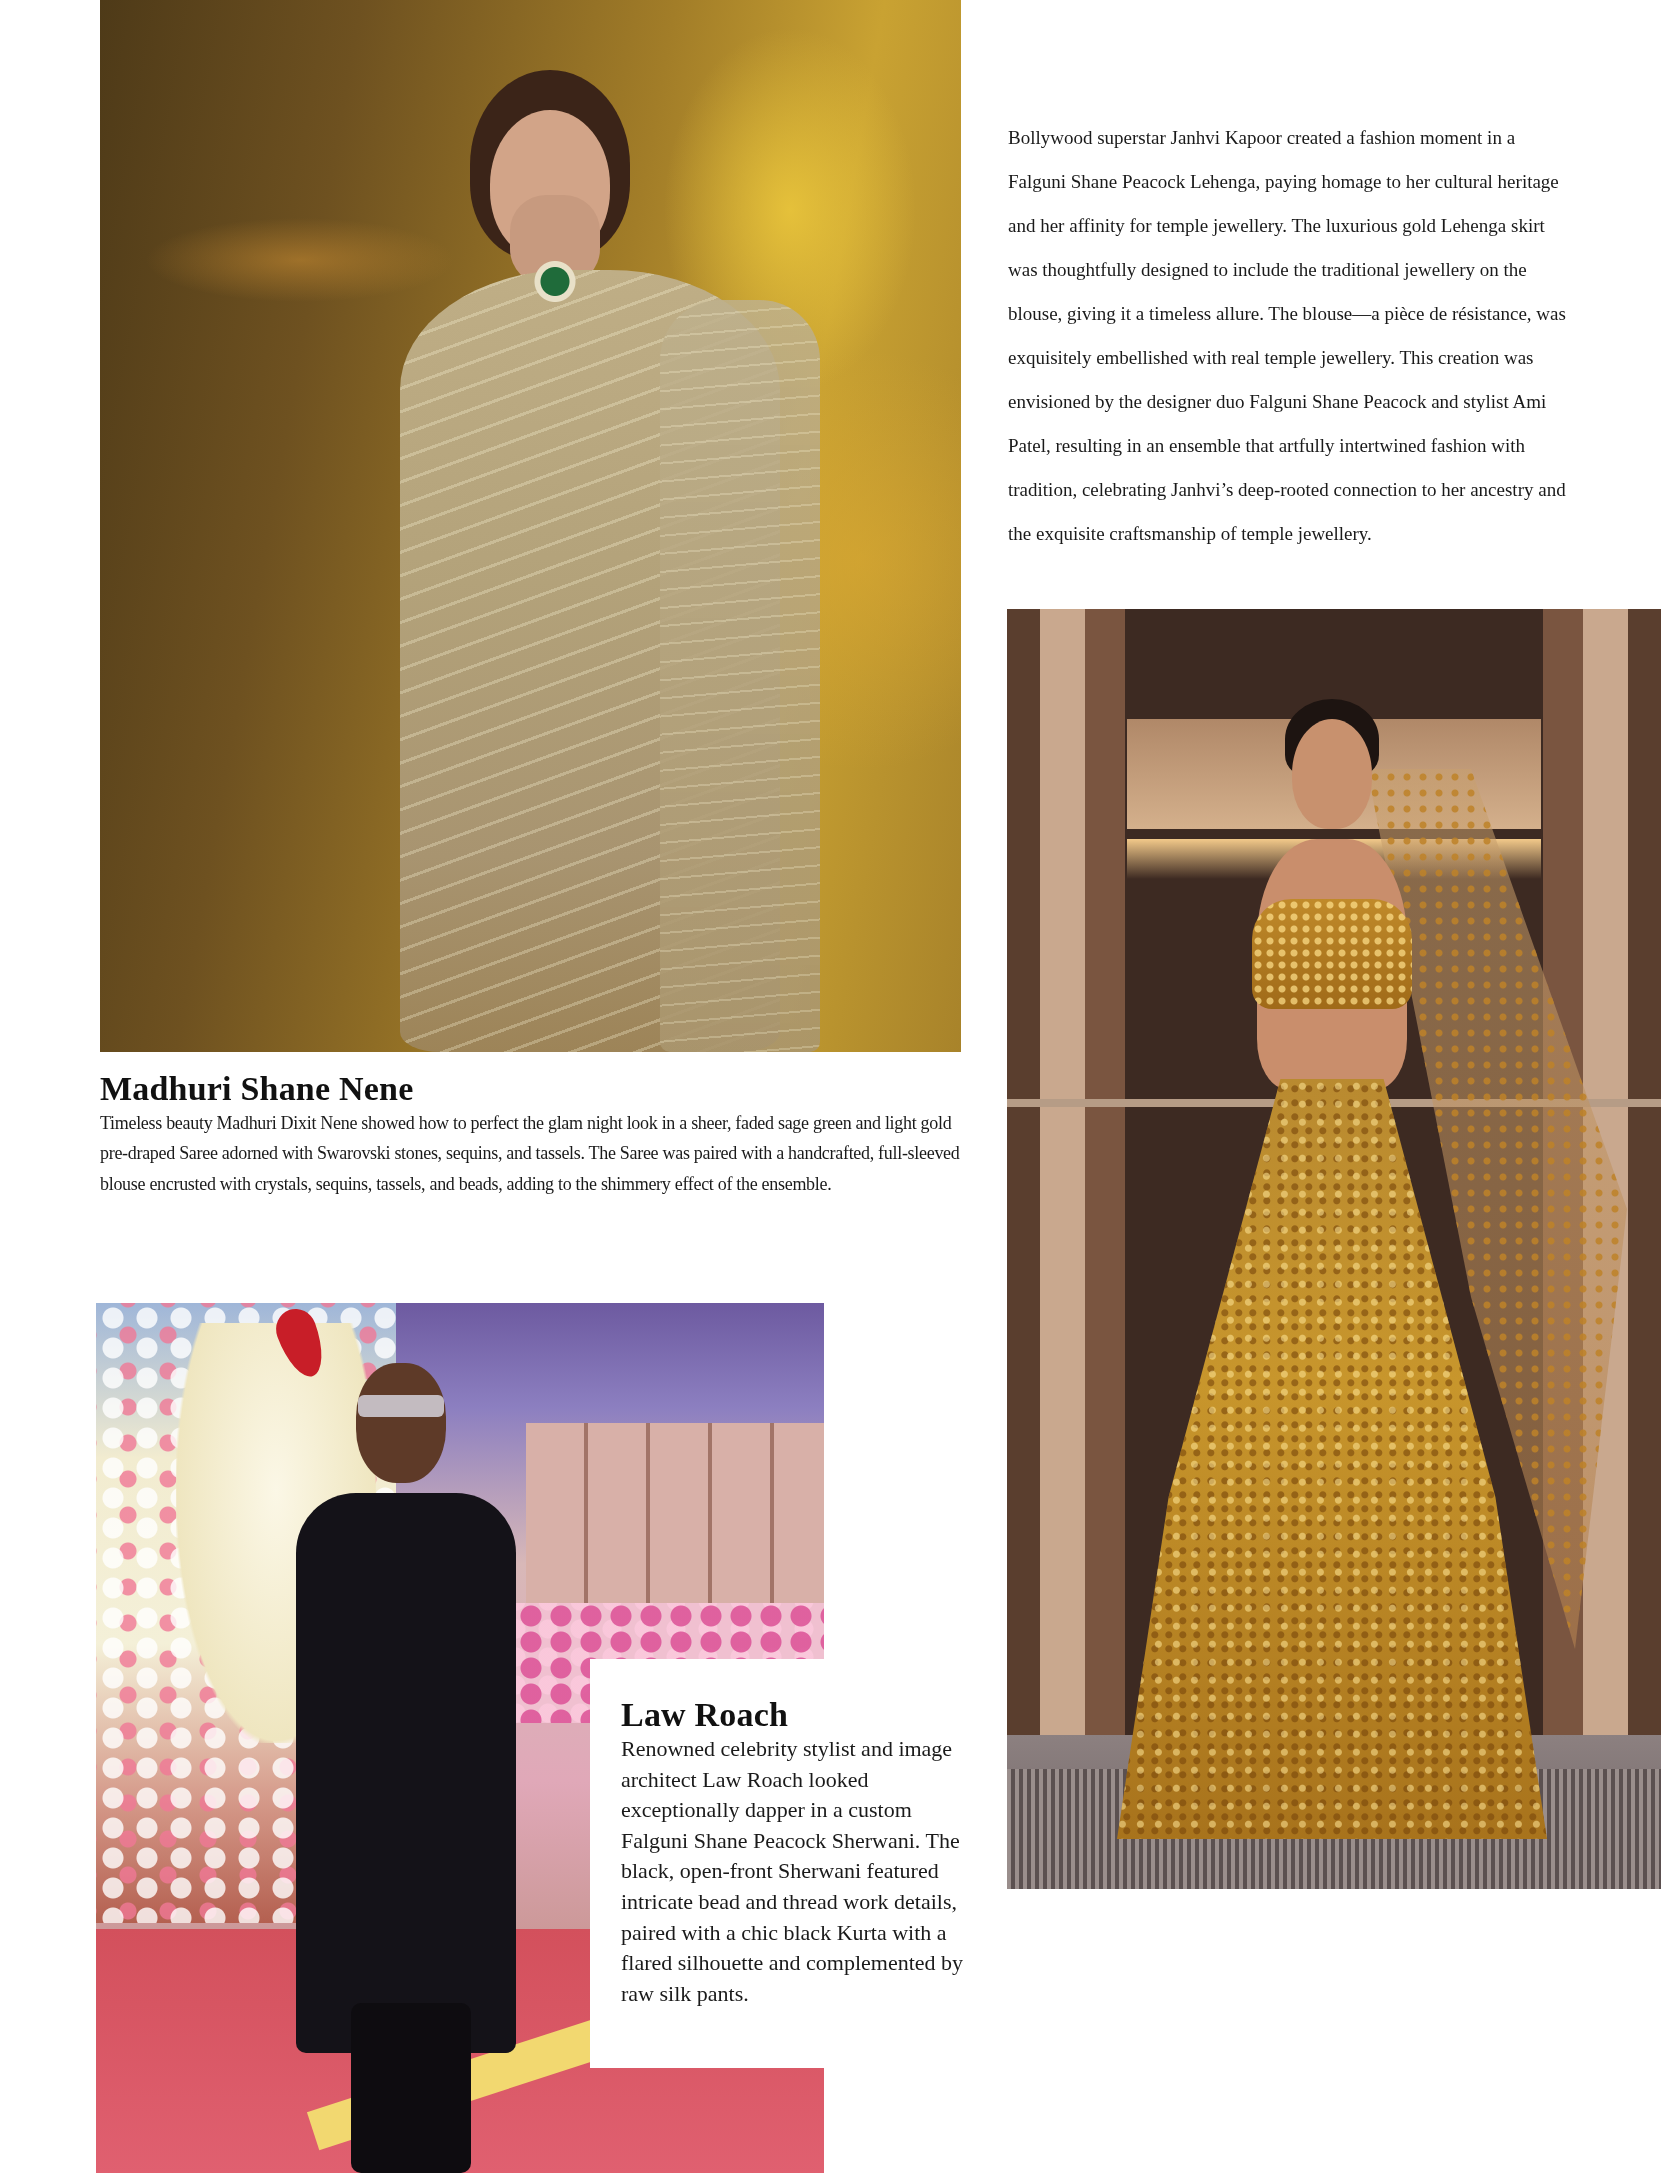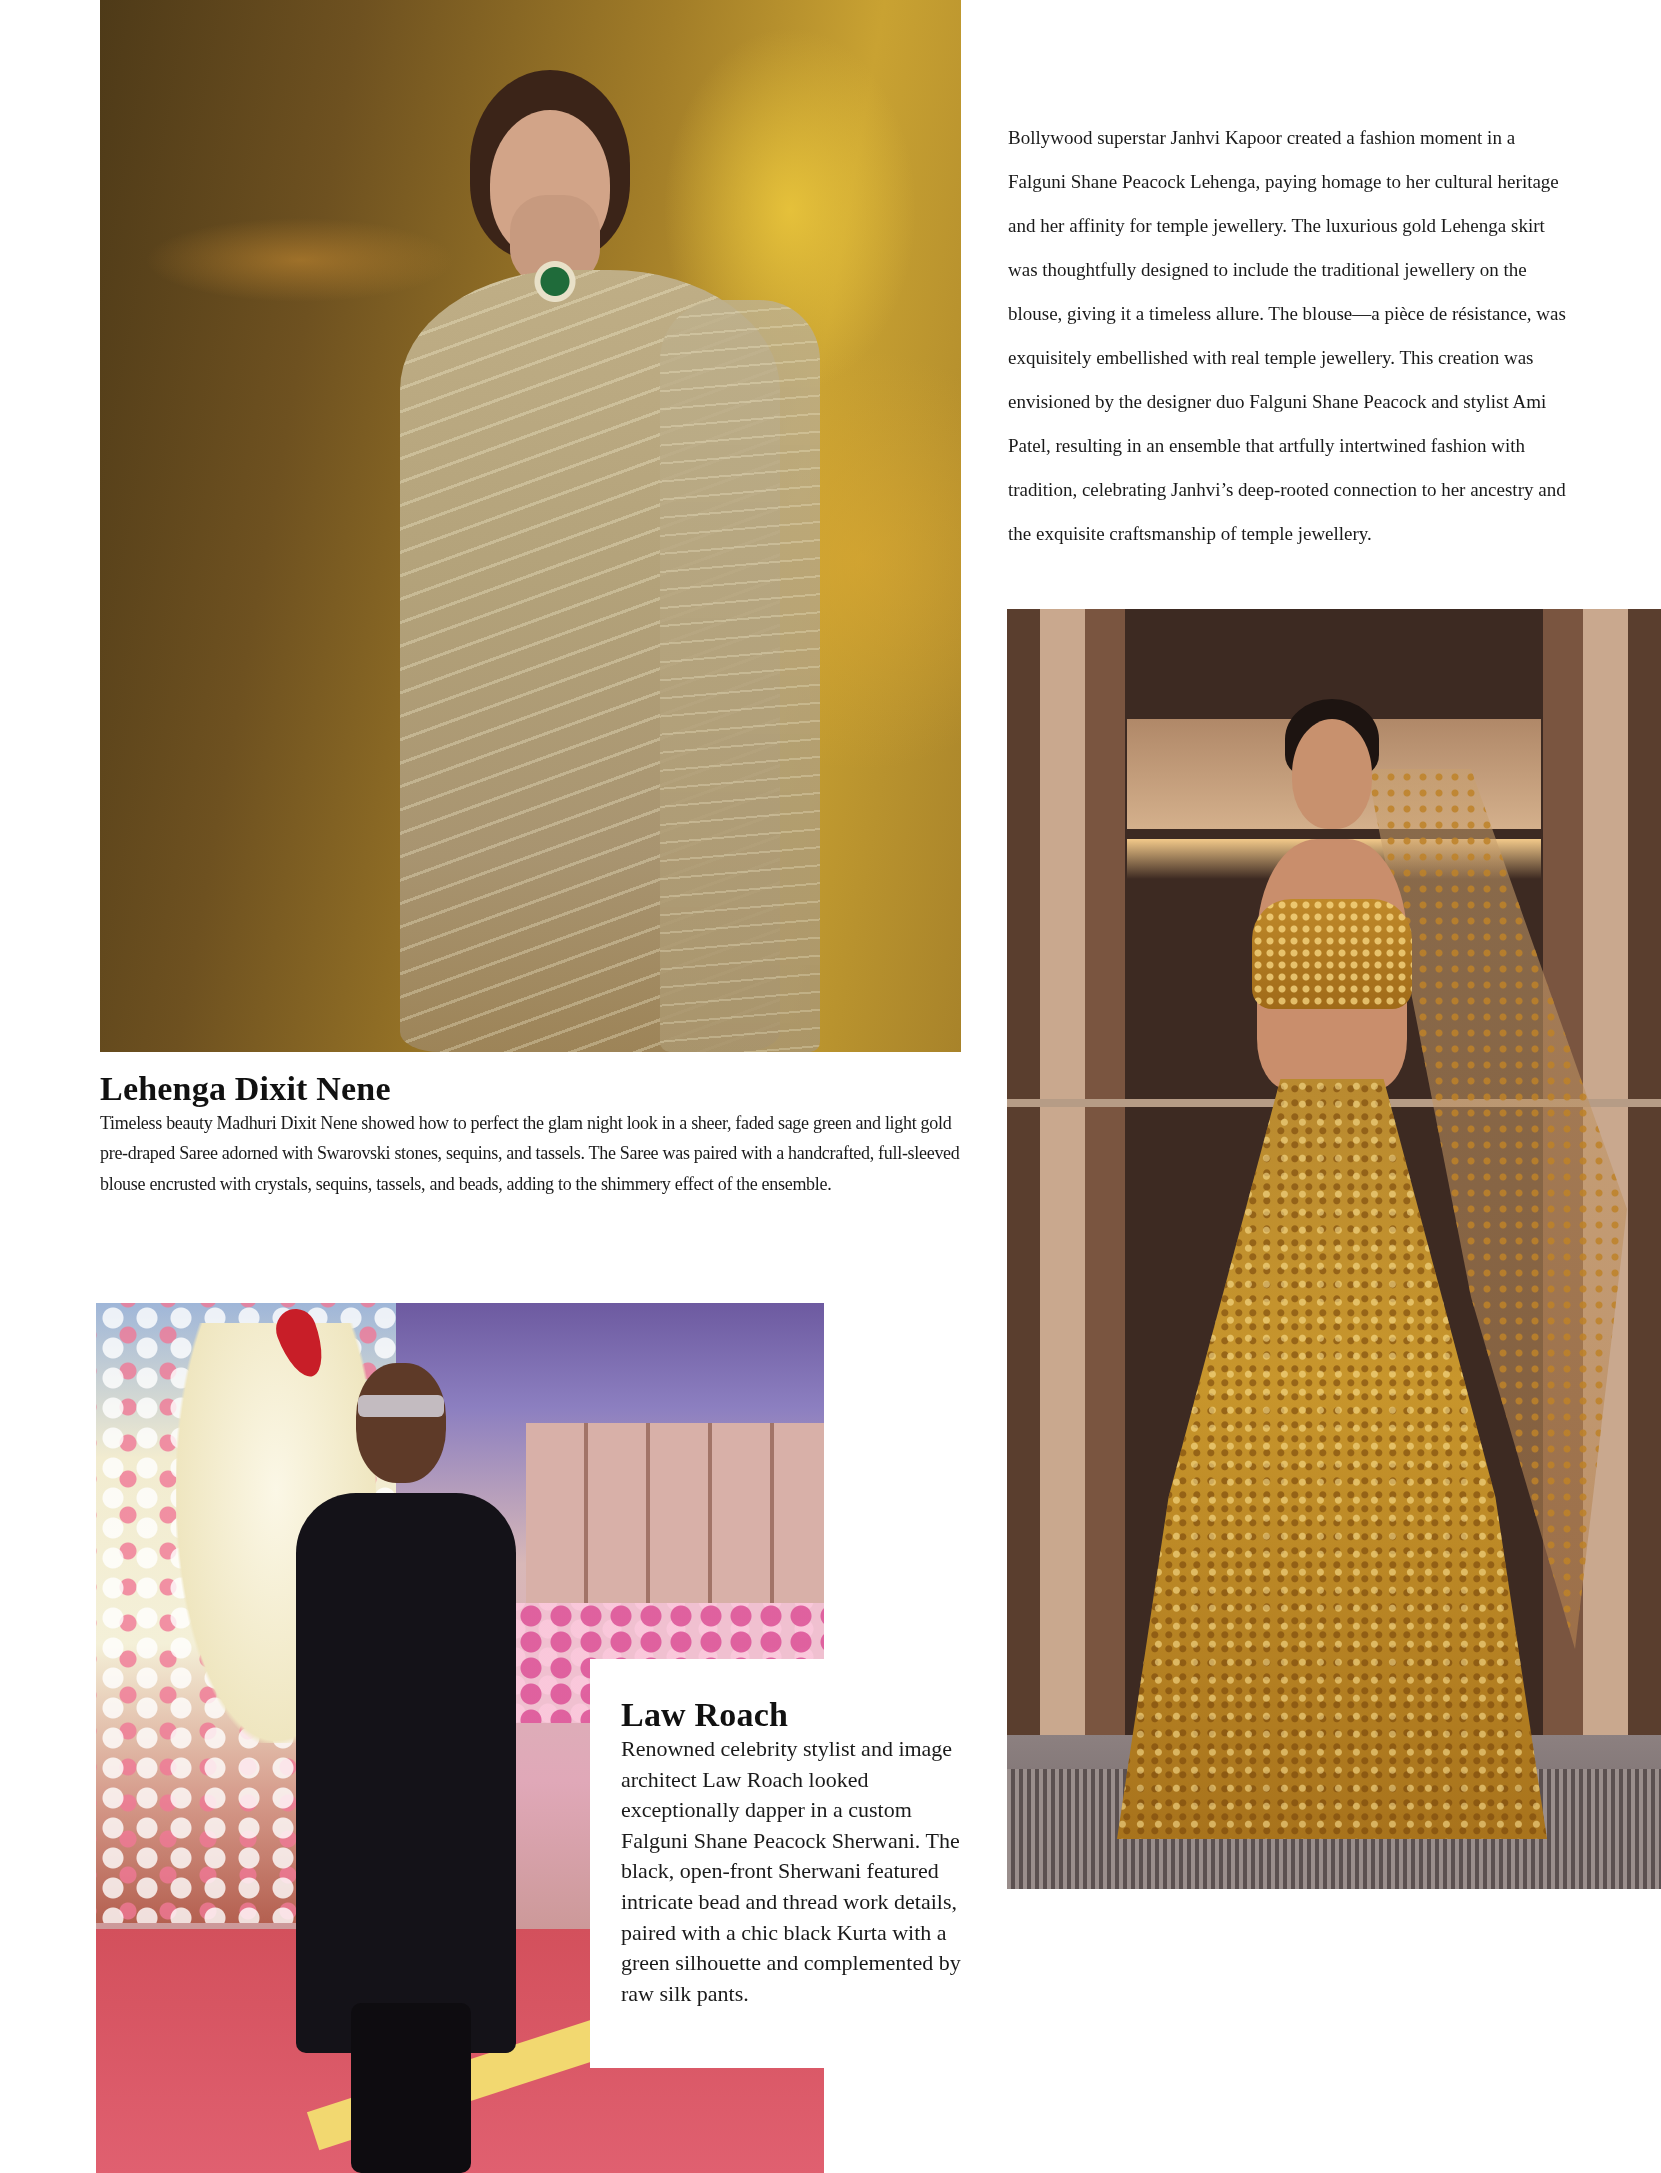--- a/index.html
+++ b/index.html
@@ -168,21 +168,21 @@
   <div class="abs jk-carpet"></div>
   <div class="abs jk-dupatta"></div>
   <div class="abs jk-torso"></div>
   <div class="abs jk-hair"></div>
   <div class="abs jk-face"></div>
   <div class="abs jk-blouse"></div>
   <div class="abs jk-skirt"></div>
 </div>
 
 <div id="text-madhuri" class="abs">
-  <h2 class="title">Lehenga Dixit Nene</h2>
+  <h2 class="title">Madhuri Shane Nene</h2>
   <p class="body">Timeless beauty Madhuri Dixit Nene showed how to perfect the glam night look in a sheer, faded sage green and light gold pre-draped Saree adorned with Swarovski stones, sequins, and tassels. The Saree was paired with a handcrafted, full-sleeved blouse encrusted with crystals, sequins, tassels, and beads, adding to the shimmery effect of the ensemble.</p>
 </div>
 
 <div id="photo-law" class="photo" title="Law Roach in a black open-front sherwani and kurta standing before floral installation with a white swan">
   <div class="abs lr-flowers-left"></div>
   <div class="abs lr-swan"></div>
   <div class="abs lr-beak"></div>
   <div class="abs lr-panels"></div>
   <div class="abs lr-flowers-right"></div>
   <div class="abs lr-carpet-stripe"></div>
@@ -190,14 +190,14 @@
   <div class="abs lr-figure-legs"></div>
   <div class="abs lr-figure-head"></div>
   <div class="abs lr-glasses"></div>
 </div>
 
 <div id="law-box" class="abs"></div>
 <div id="law-box-right" class="abs"></div>
 
 <div id="text-law" class="abs">
   <h2 class="title">Law Roach</h2>
-  <p class="body">Renowned celebrity stylist and image architect Law Roach looked exceptionally dapper in a custom Falguni Shane Peacock Sherwani. The black, open-front Sherwani featured intricate bead and thread work details, paired with a chic black Kurta with a green silhouette and complemented by raw silk pants.</p>
+  <p class="body">Renowned celebrity stylist and image architect Law Roach looked exceptionally dapper in a custom Falguni Shane Peacock Sherwani. The black, open-front Sherwani featured intricate bead and thread work details, paired with a chic black Kurta with a flared silhouette and complemented by raw silk pants.</p>
 </div>
 
 </body></html>

